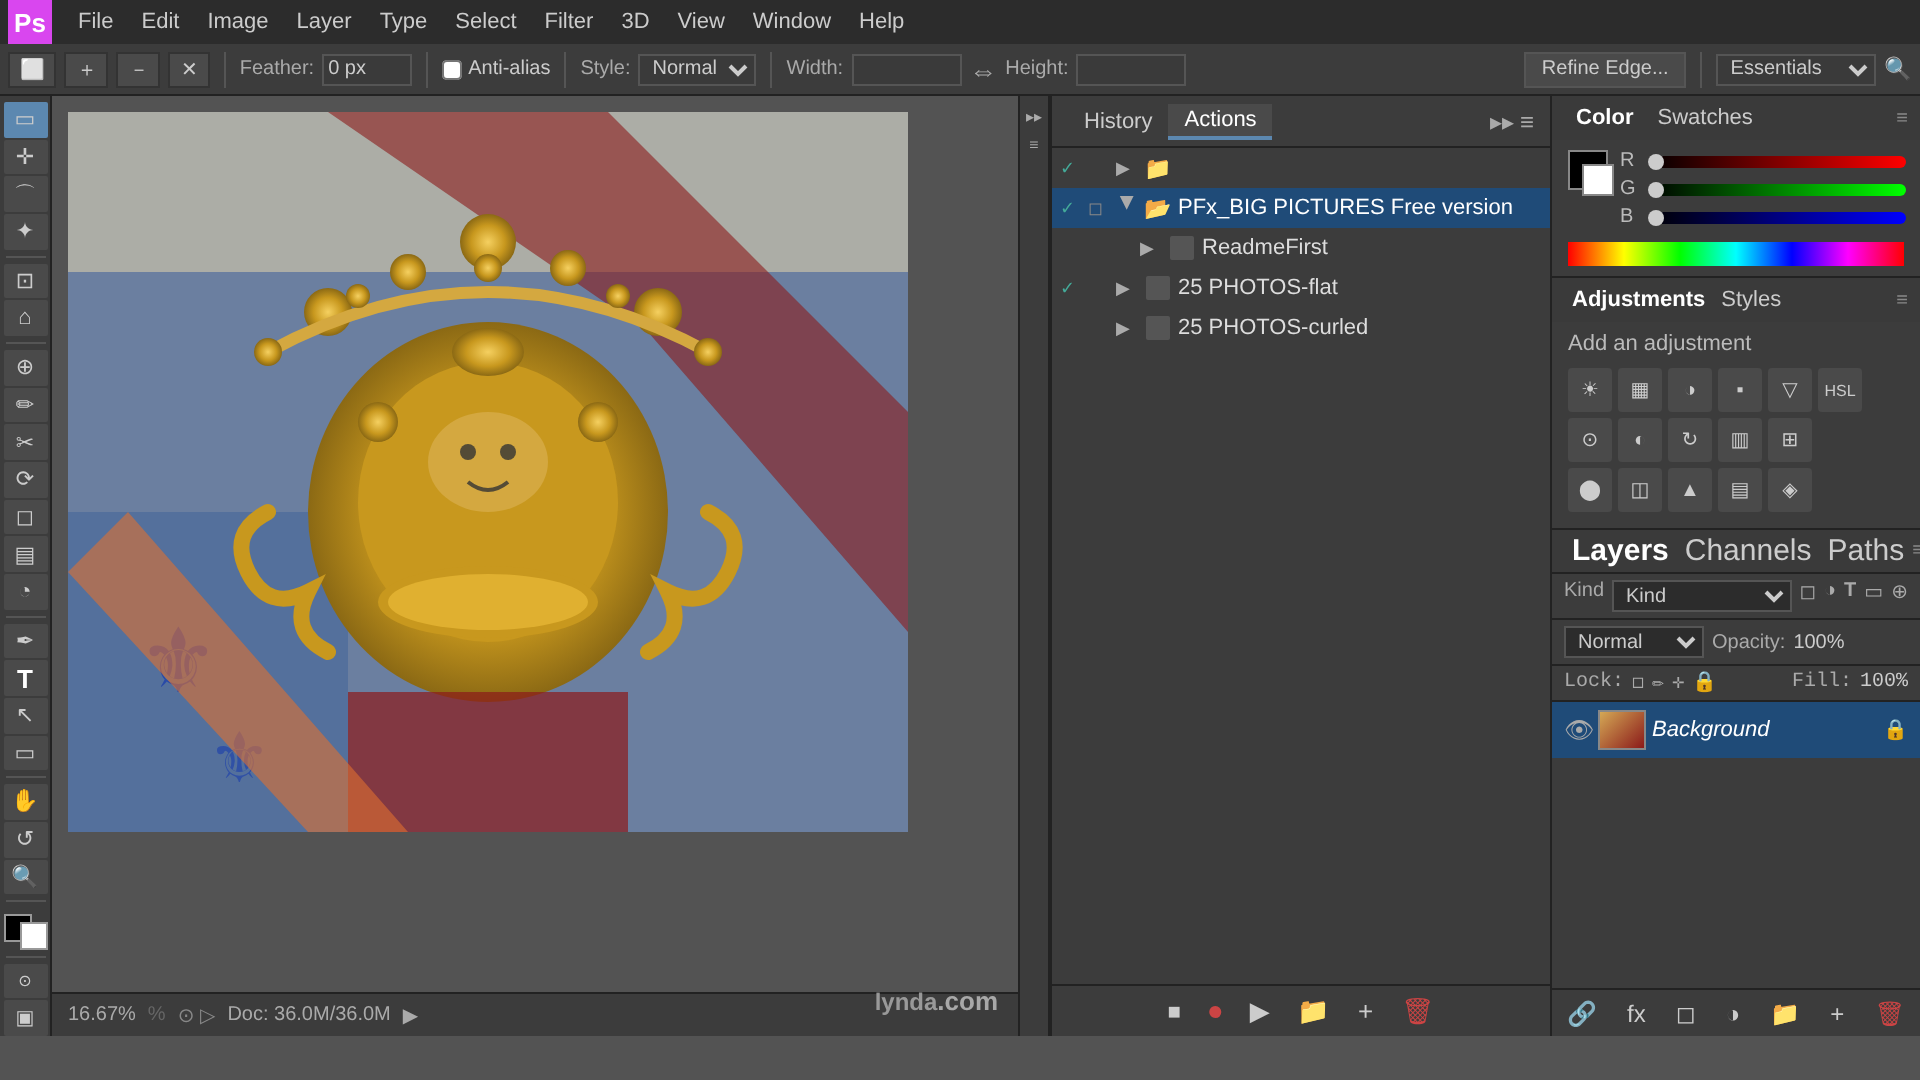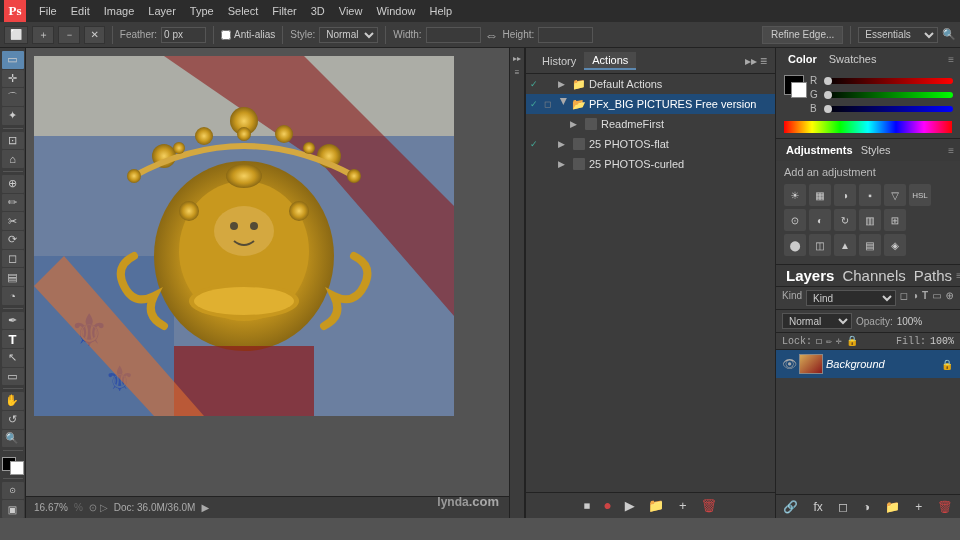--- a/index.html
+++ b/index.html
@@ -1,20 +1,20 @@
 <!DOCTYPE html>
 <html><head>
   <meta charset="utf-8">
   <style>
     * { margin: 0; padding: 0; box-sizing: border-box; }
     body { width: 960px; height: 540px; overflow: hidden; background: #535353; font-family: Arial, sans-serif; font-size: 11px; color: #ccc; }
 
     
     #menu-bar { background: #2c2c2c; height: 22px; display: flex; align-items: center; padding: 0 4px; color: #ccc; font-size: 11px; }
-    #menu-bar .menu-logo { width: 22px; height: 22px; background: #ef4444; display: flex; align-items: center; justify-content: center; margin-right: 6px; font-family: Liberation Serif, serif; }
+    #menu-bar .menu-logo { width: 22px; height: 22px; background: #d946ef; display: flex; align-items: center; justify-content: center; margin-right: 6px; }
     #menu-bar .menu-logo span { color: #fff; font-weight: bold; font-size: 13px; }
     .menu-item { padding: 2px 7px; cursor: pointer; }
 
     
     #toolbar { background: #3c3c3c; height: 26px; display: flex; align-items: center; padding: 0 4px; border-bottom: 1px solid #222; gap: 4px; }
     .toolbar-btn { background: #4a4a4a; border: 1px solid #333; color: #ccc; font-size: 10px; padding: 1px 5px; cursor: pointer; height: 18px; }
     .toolbar-sep { width: 1px; height: 18px; background: #555; margin: 0 3px; }
     .toolbar-label { color: #aaa; font-size: 10px; }
     .toolbar-input { background: #3a3a3a; border: 1px solid #555; color: #ccc; font-size: 10px; width: 45px; height: 16px; padding: 0 2px; }
     .toolbar-select { background: #3a3a3a; border: 1px solid #555; color: #ccc; font-size: 10px; height: 16px; padding: 0 2px; }
@@ -327,21 +327,20 @@
     </div>
     <div id="actions-list">
 
       <div class="action-row">
         <span class="action-check">✓</span>
         <span class="action-modal"> </span>
         <span class="action-triangle">▶</span>
         <span class="action-icon">
           <span class="folder-icon">📁</span>
         </span>
-        <span class="action-name">Default Actions</span>
       </div>
 
       <div class="action-row selected">
         <span class="action-check">✓</span>
         <span class="action-modal" style="color:#888;">◻</span>
         <span class="action-triangle" style="transform:rotate(90deg);display:inline-block;">▶</span>
         <span class="action-icon">
           <span class="folder-icon">📂</span>
         </span>
         <span class="action-name">PFx_BIG PICTURES Free version</span>

